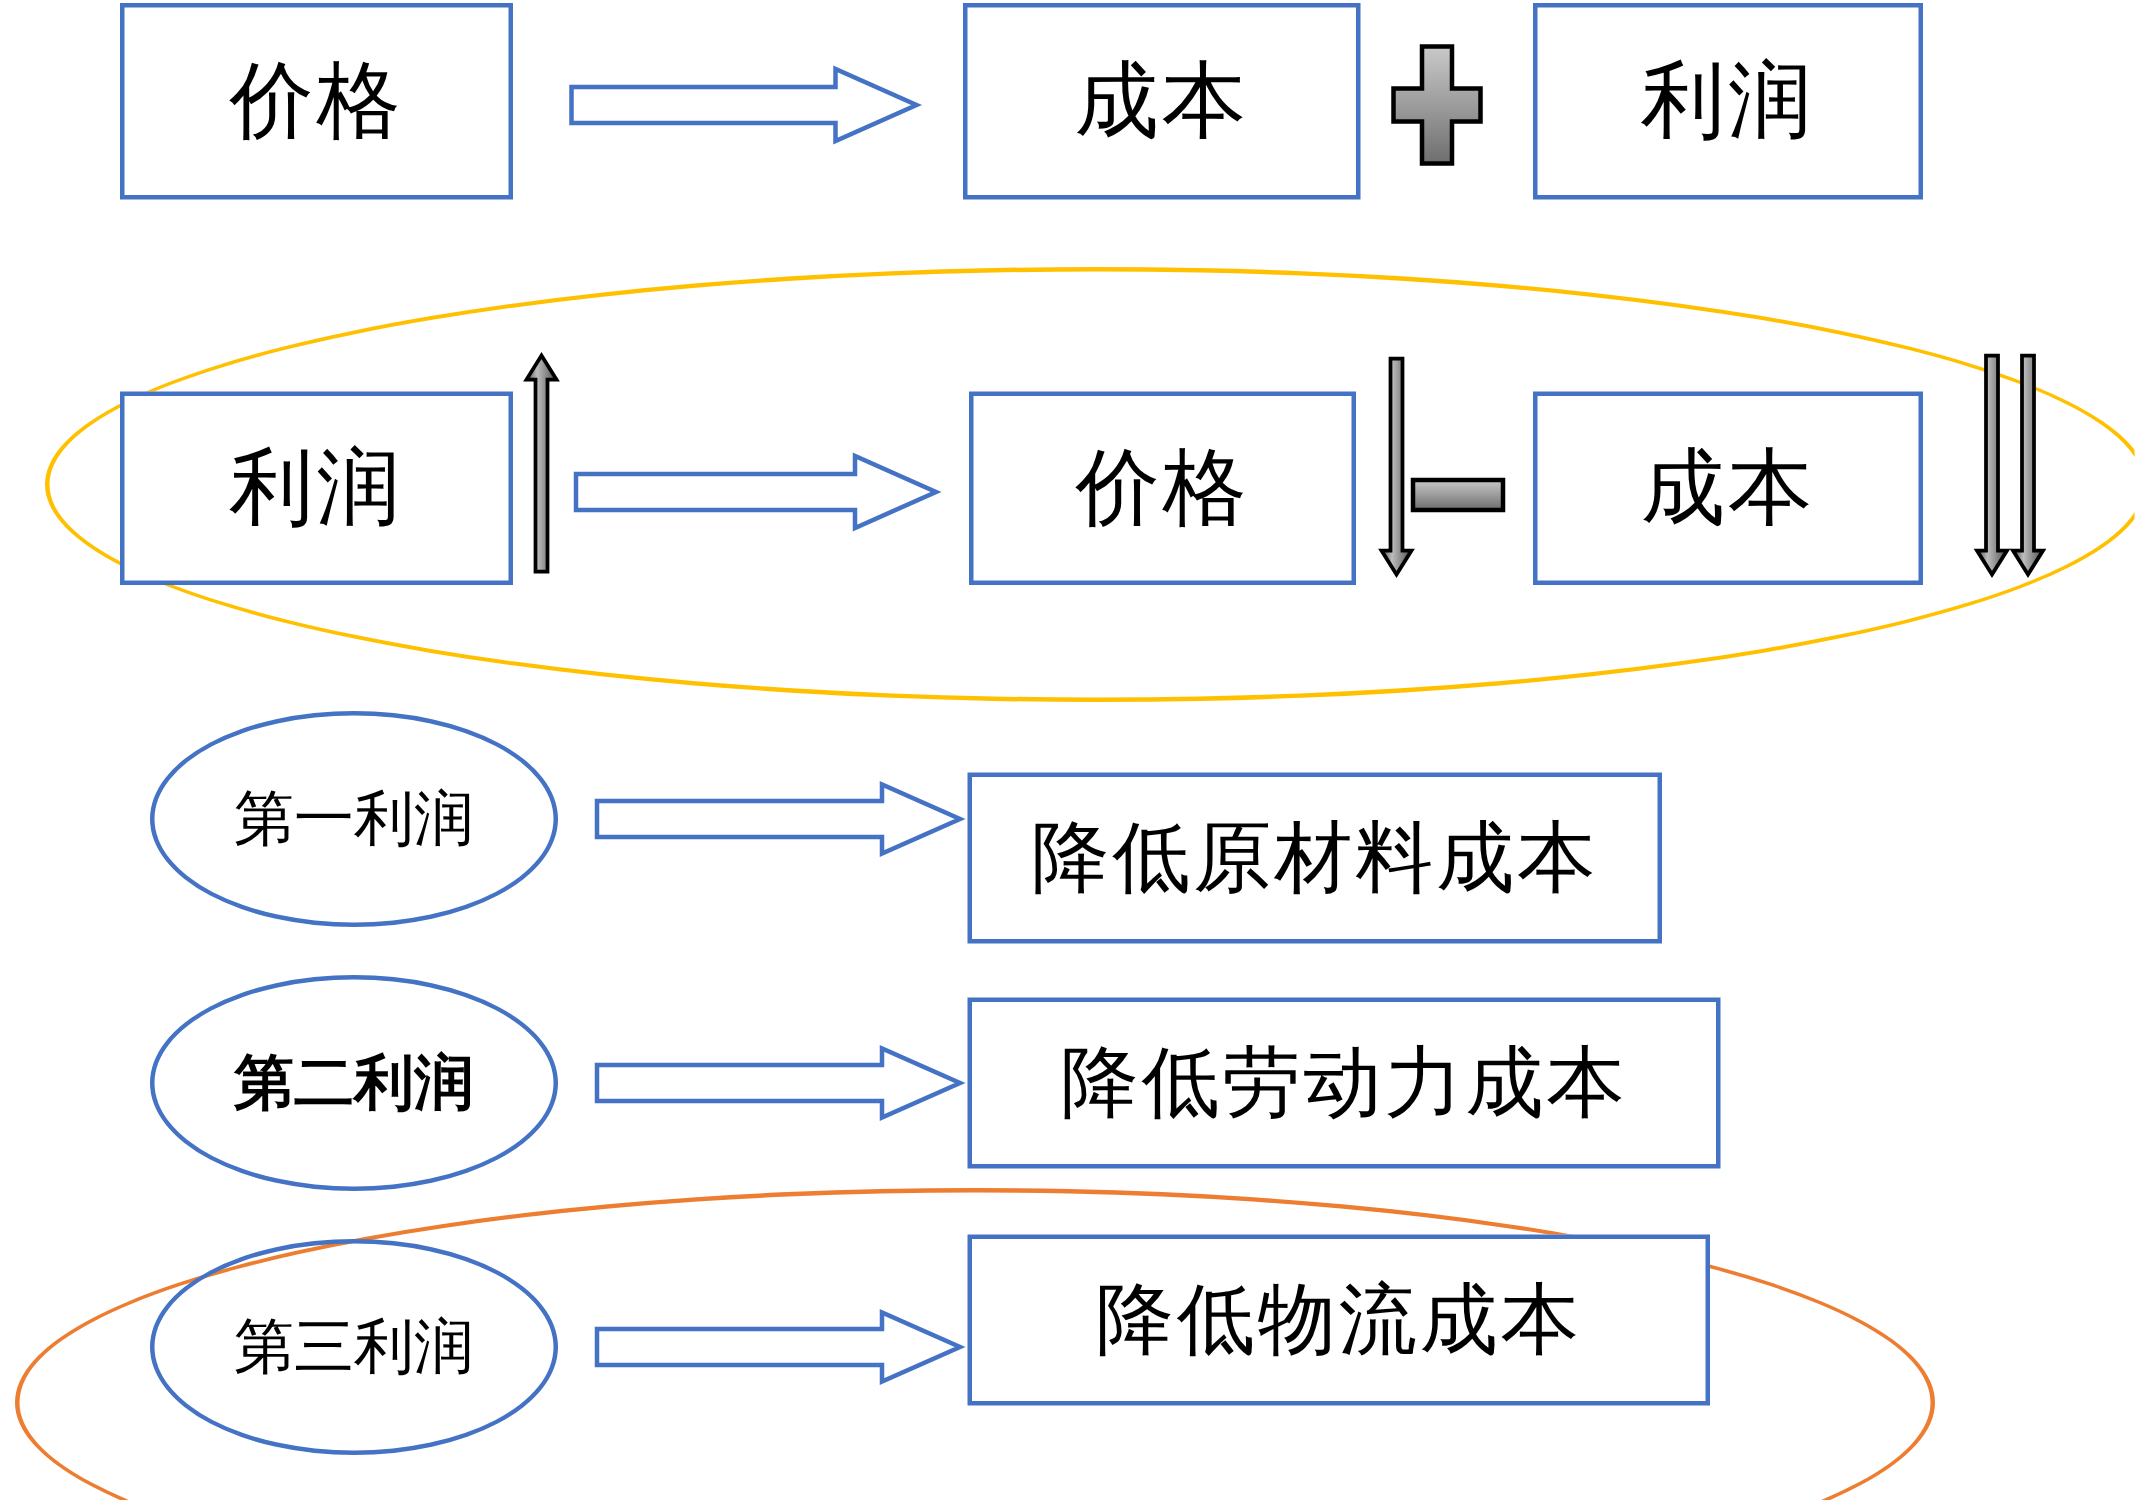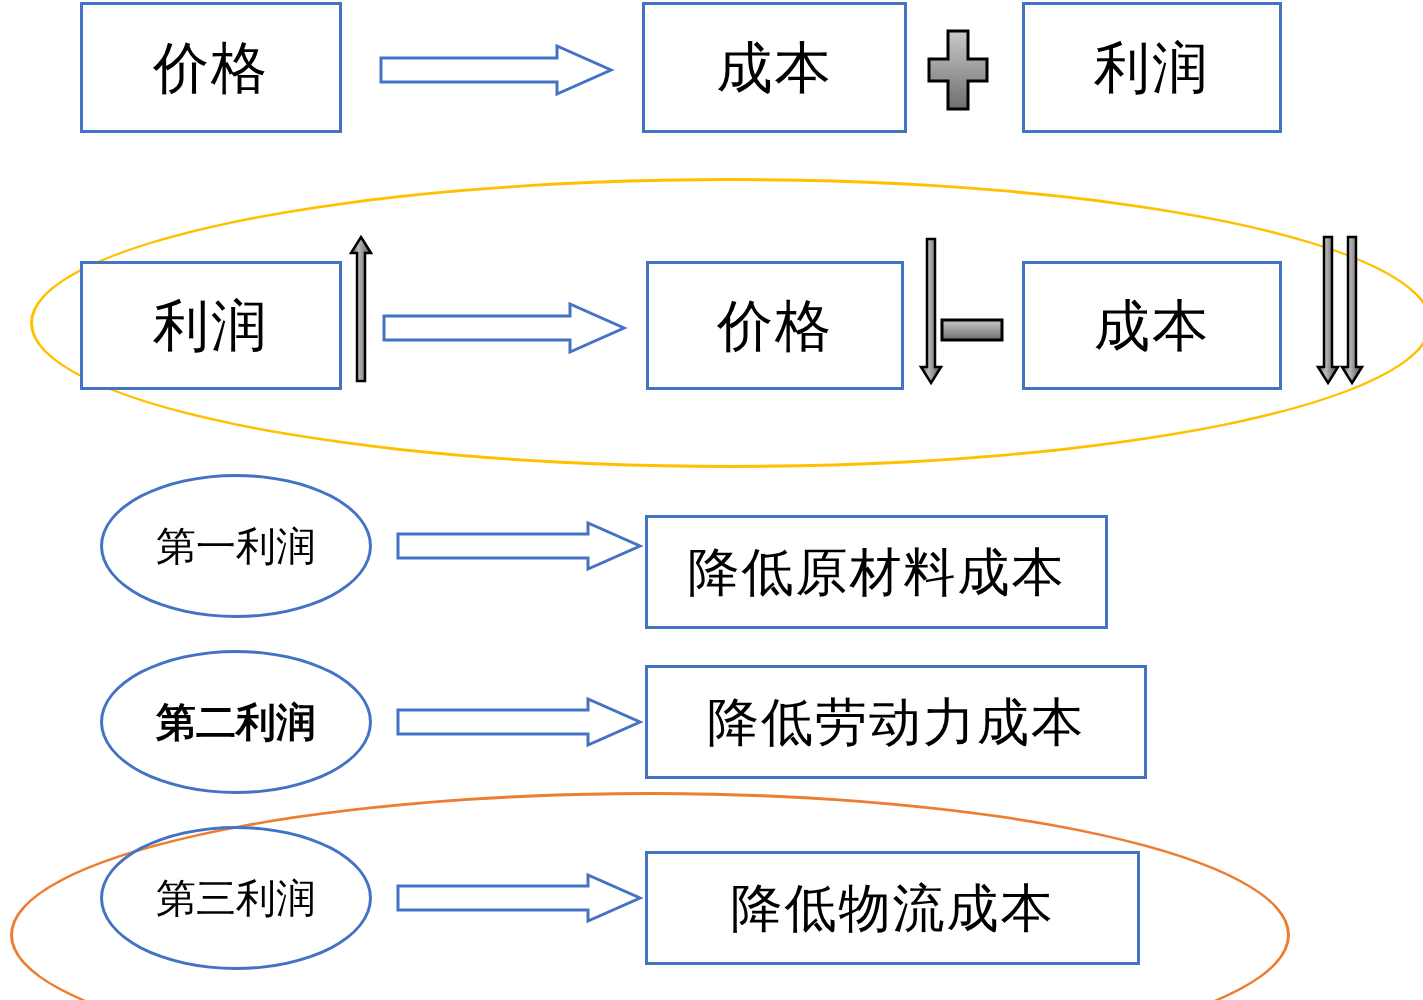--- a/index.html
+++ b/index.html
@@ -177,15 +177,15 @@
 
   <div class="ell" style="left:88px;top:826px;width:272px;height:144px;text-align:right;">
     <span>第三</span>
     <span>利润</span>
   </div>
 
   <svg class="arrow" style="left:386px;top:873px;" width="244" height="50" viewBox="0 0 244 50">
     <path d="M0,13 L190,13 L190,2 L242,25 L190,48 L190,37 L0,37 Z" fill="#ffffff" stroke="#4472C4" stroke-width="3" stroke-linejoin="miter"></path>
   </svg>
 
-  <div class="box wide" style="left:633px;top:823px;width:495px;height:114px;margin-top:28px;">降低物流成本</div>
+  <div class="box wide" style="left:633px;top:823px;width:495px;height:114px;">降低物流成本</div>
 
 </div>
 
 </body></html>

